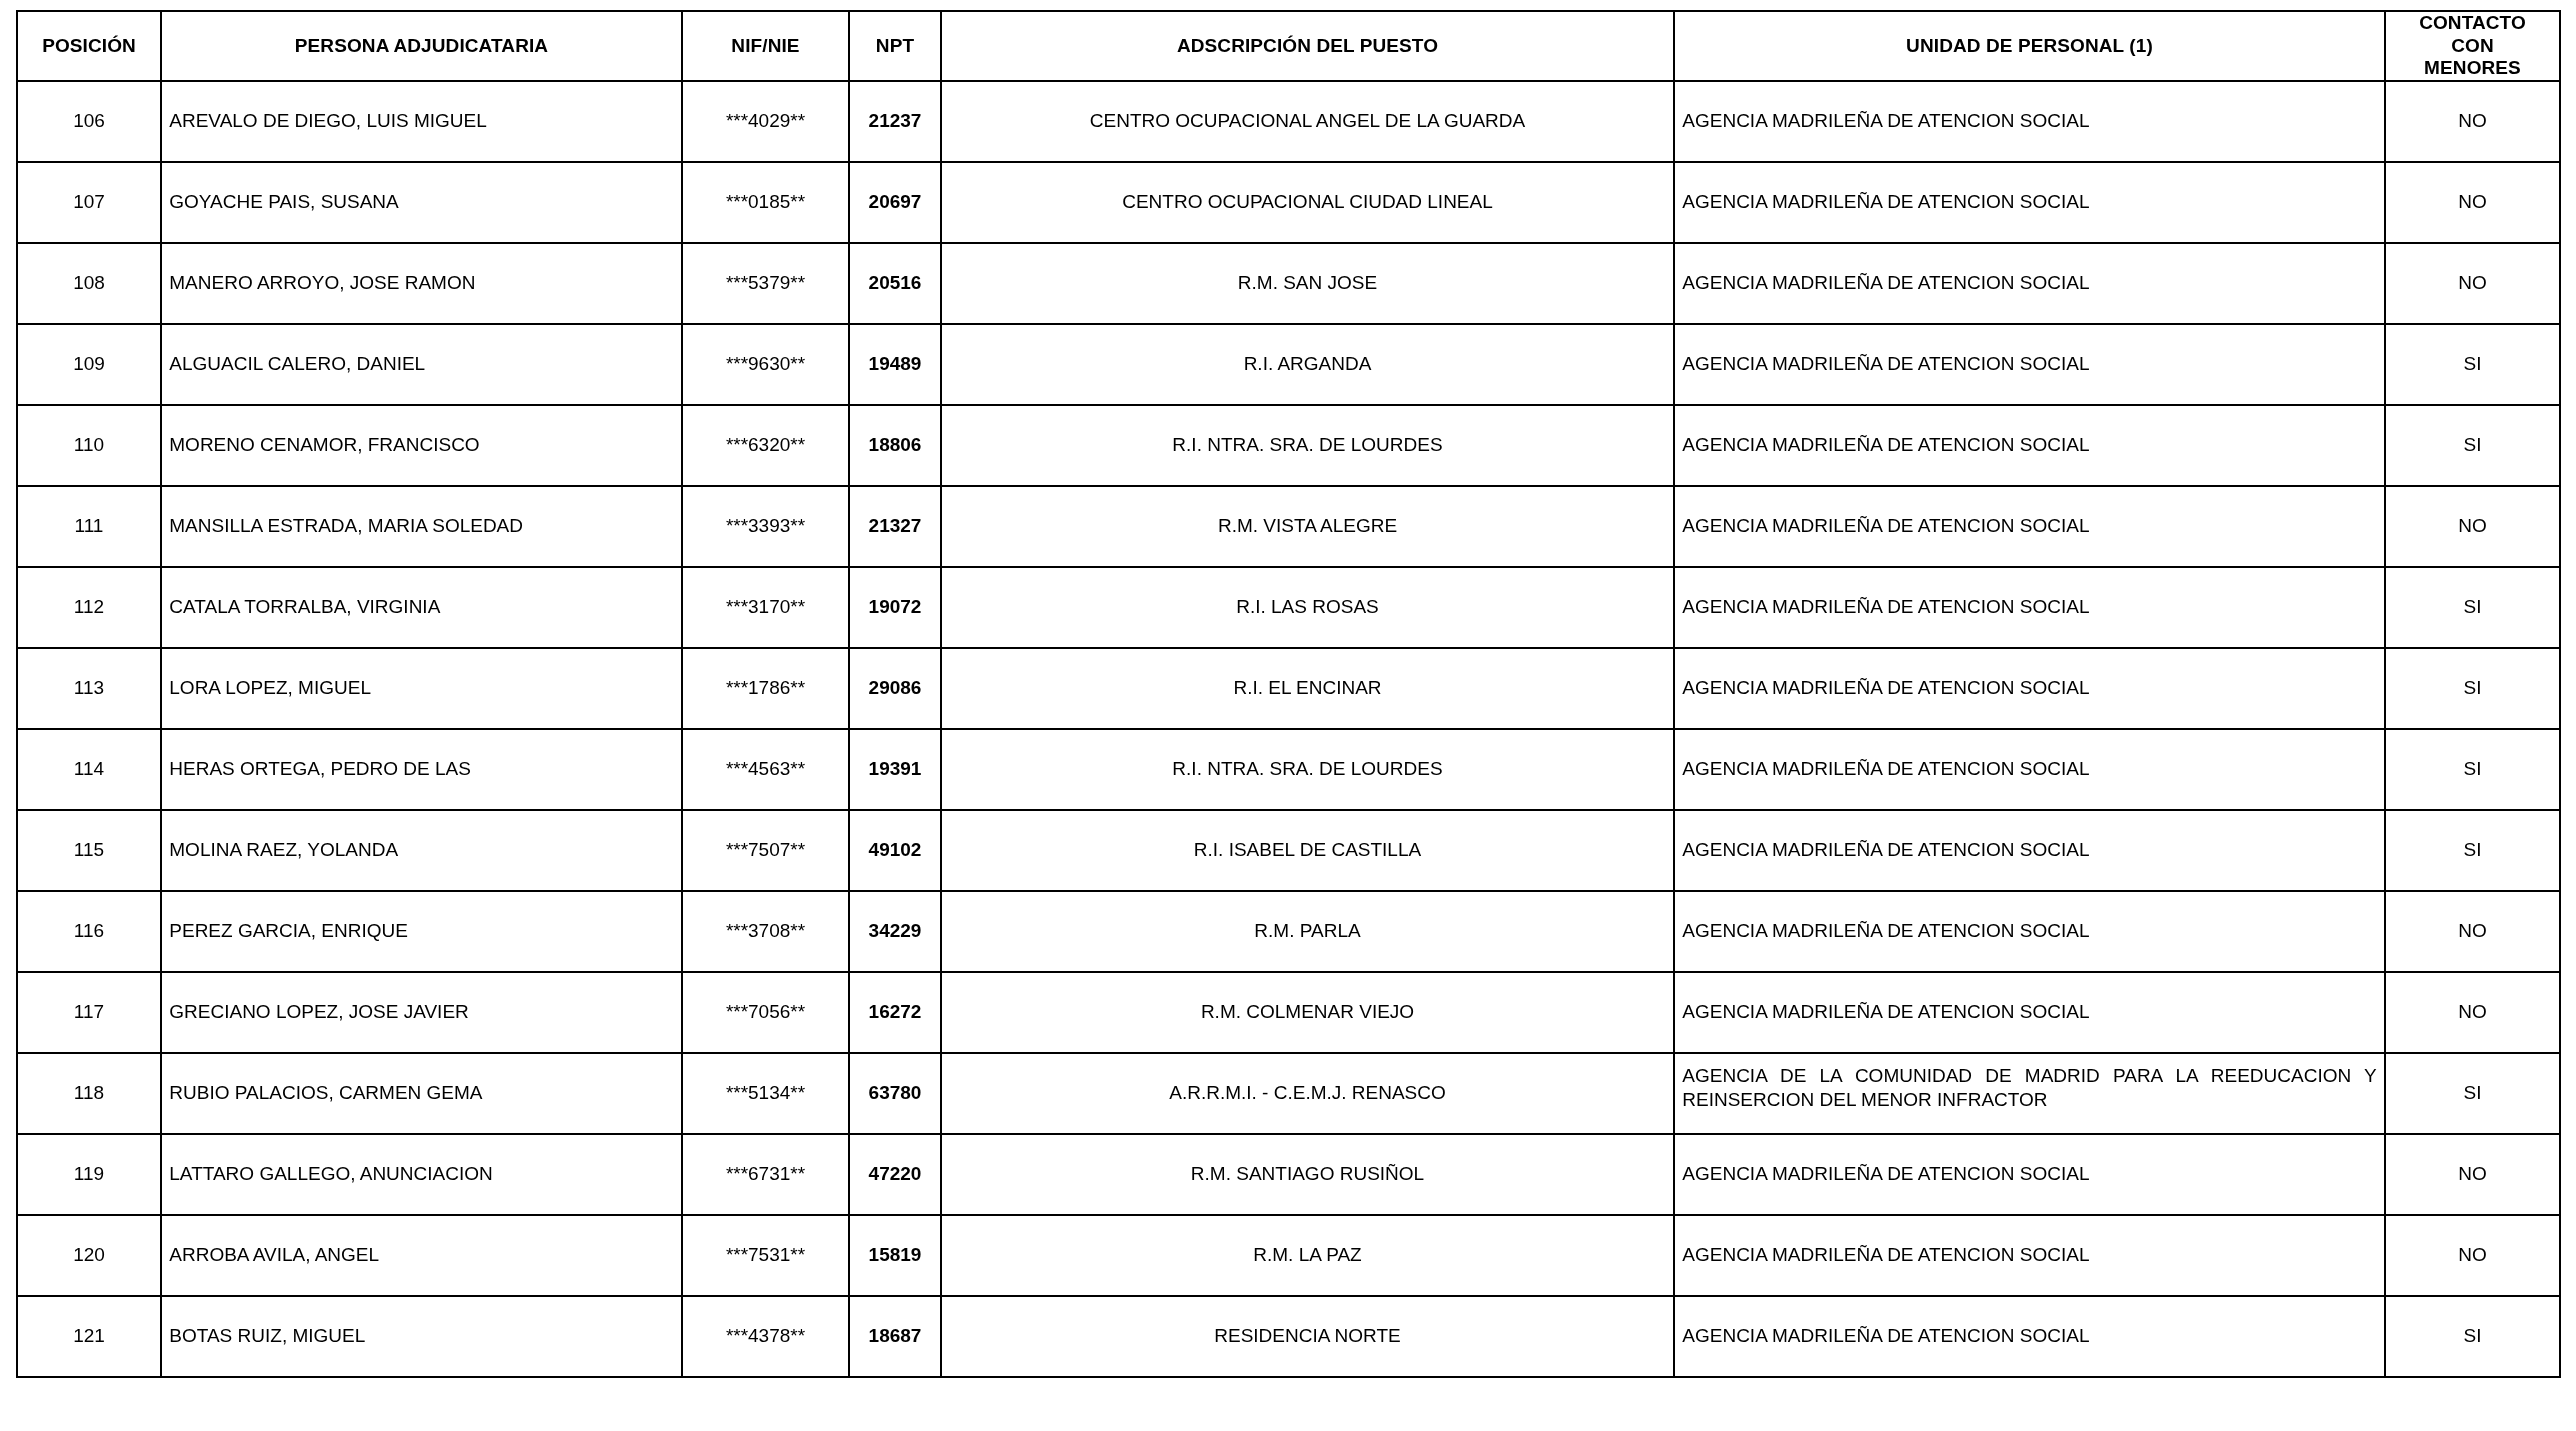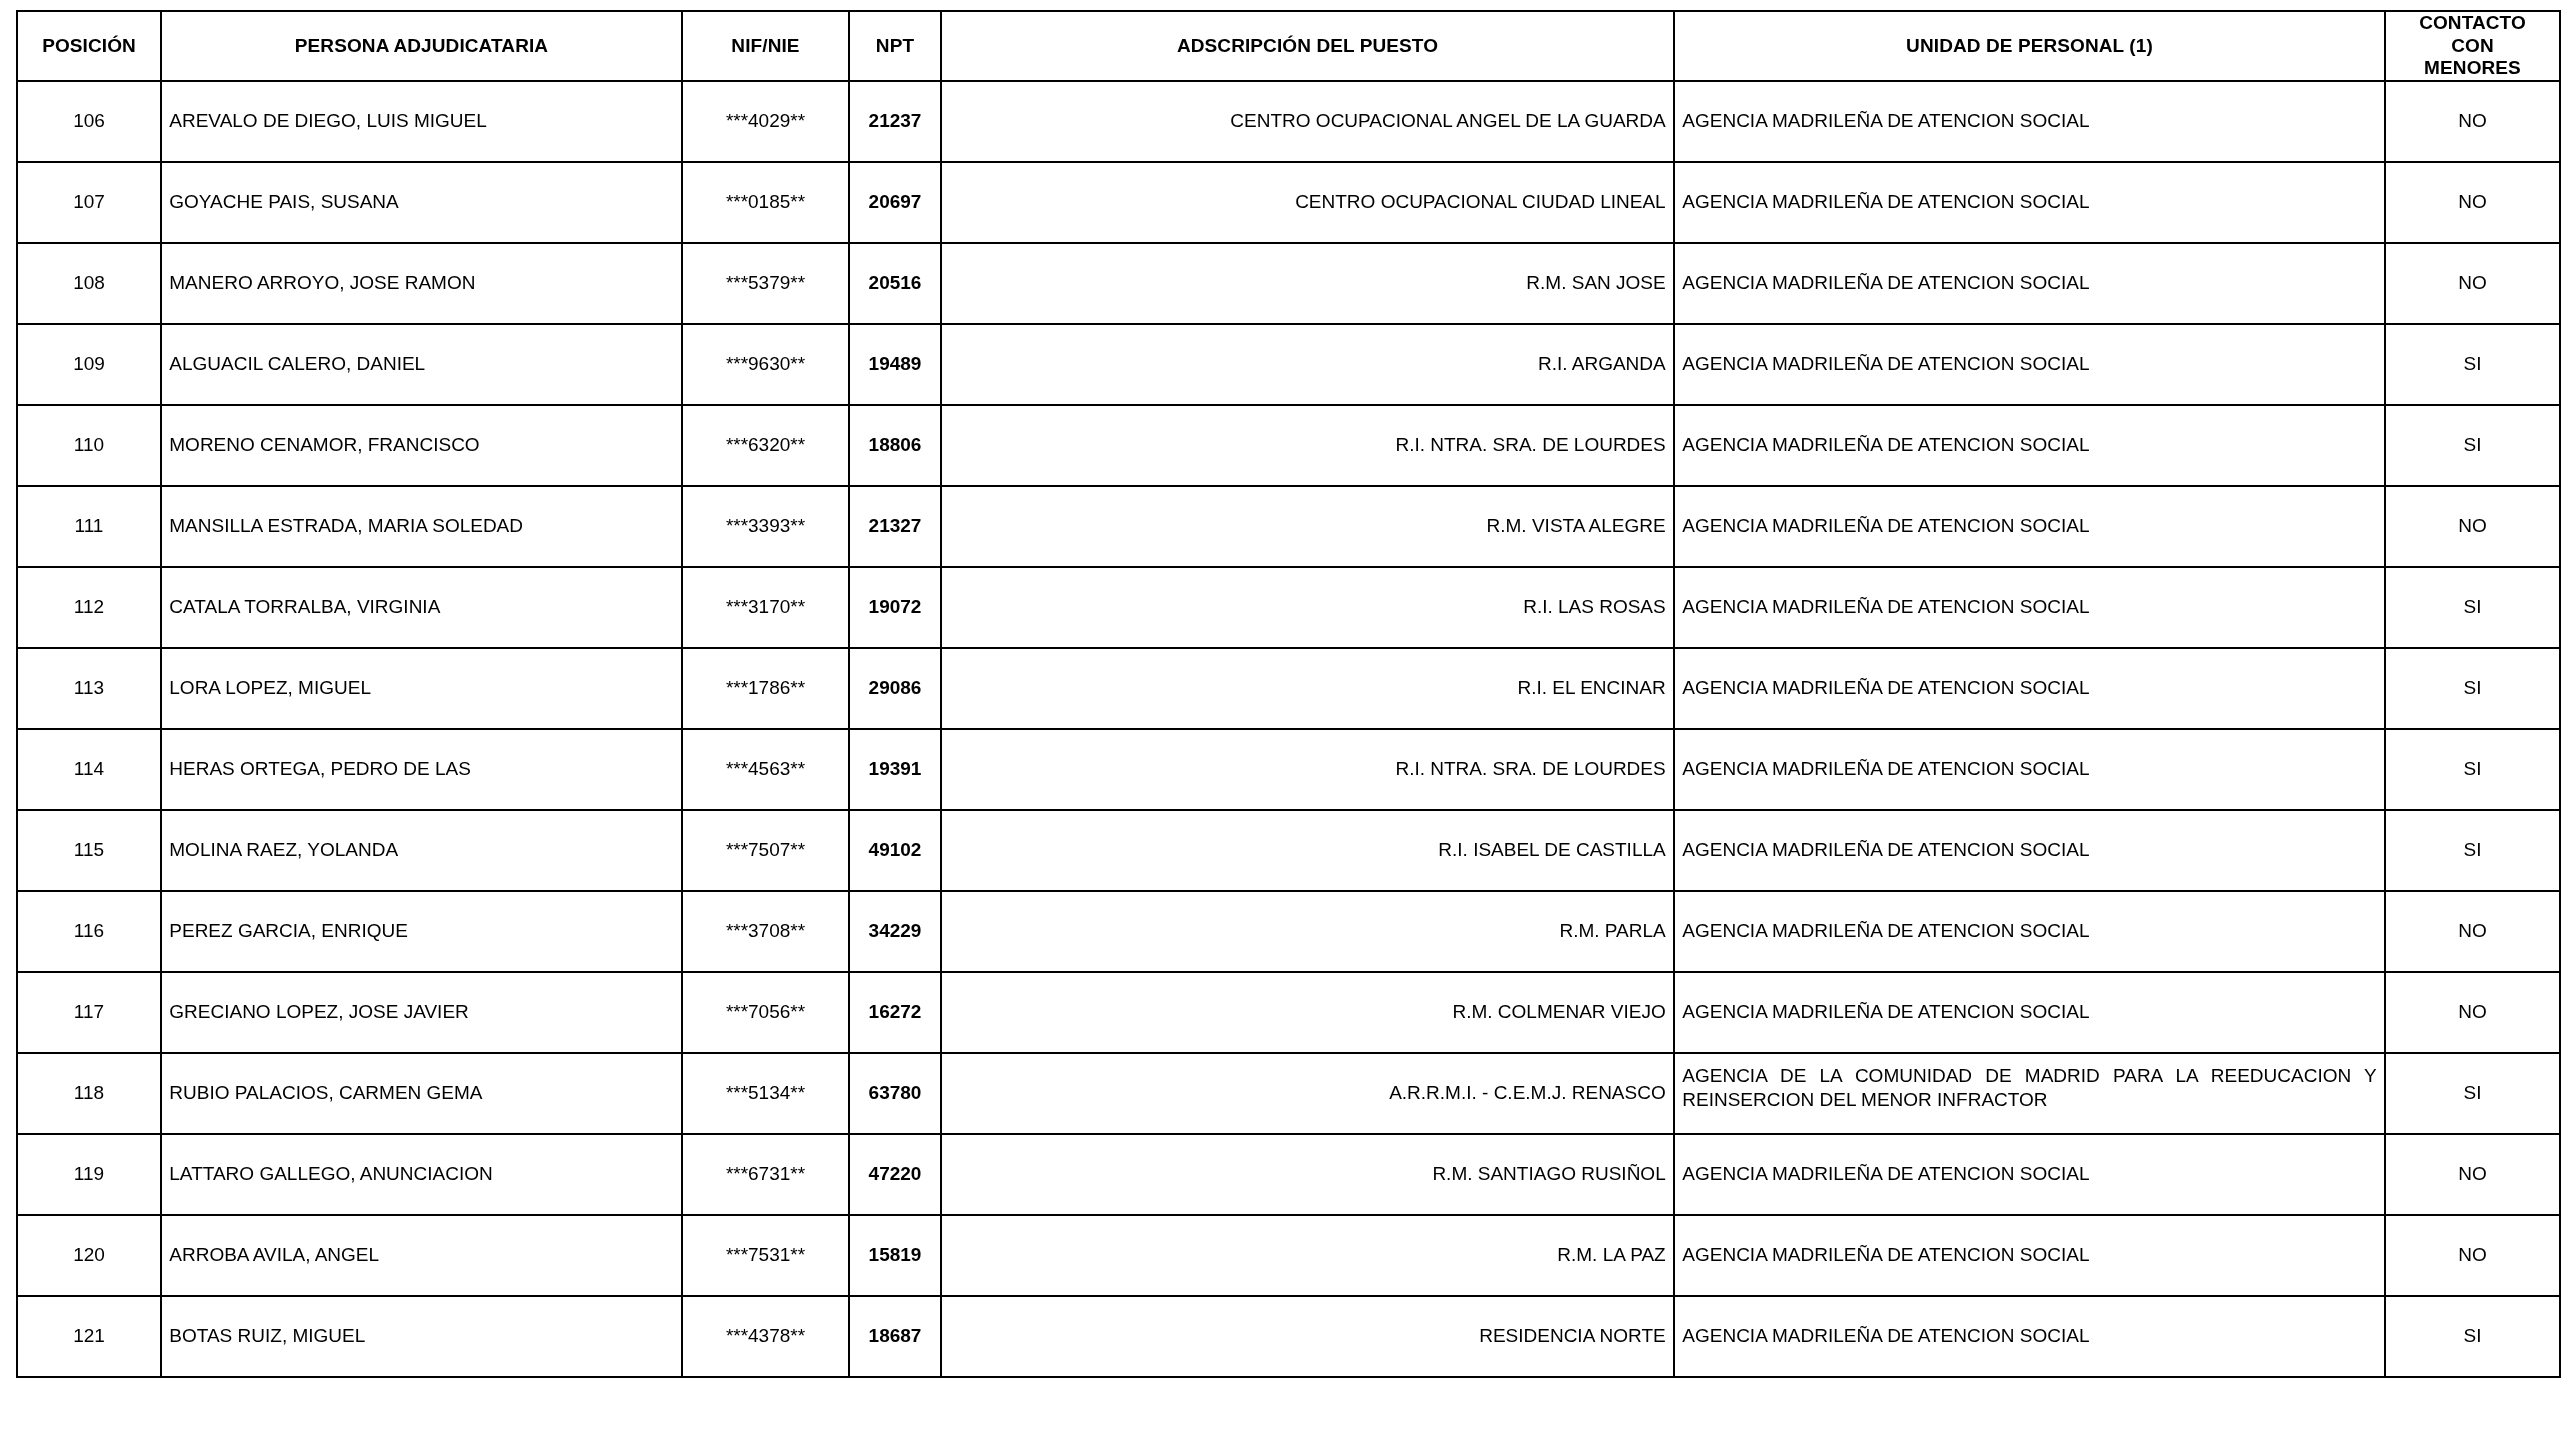--- a/index.html
+++ b/index.html
@@ -46,21 +46,21 @@
   col.c-nif      { width: 167px; }
   col.c-npt      { width: 92px; }
   col.c-adscrip  { width: 733px; }
   col.c-unidad   { width: 711px; }
   col.c-contacto { width: 175px; }
 
   td.pos      { text-align: center; height: 79px; }
   td.persona  { text-align: left; padding-left: 14.7px; }
   td.nif      { text-align: center; }
   td.npt      { text-align: center; font-weight: bold; }
-  td.adscrip  { text-align: right; padding-left: 14.7px; }
+  td.adscrip  { text-align: center; padding-left: 14.7px; }
   td.unidad   { text-align: left; padding-left: 14.7px; text-align: justify; text-justify: inter-word; }
   td.contacto { text-align: center; }
 
   td.unidad.two-line {
     line-height: 1.3;
     padding-top: 4.4px;
     padding-bottom: 14px;
   }
   .hdr-stack { display: block; }
 </style>

